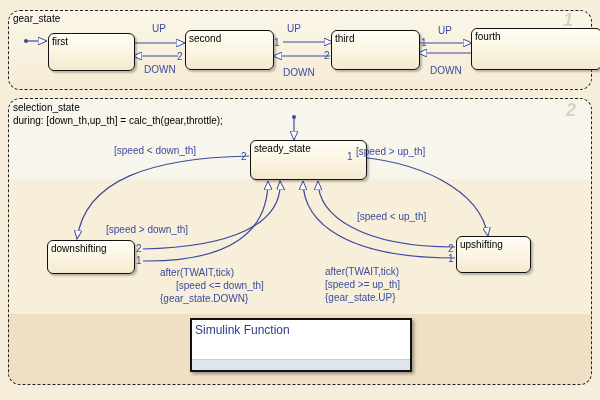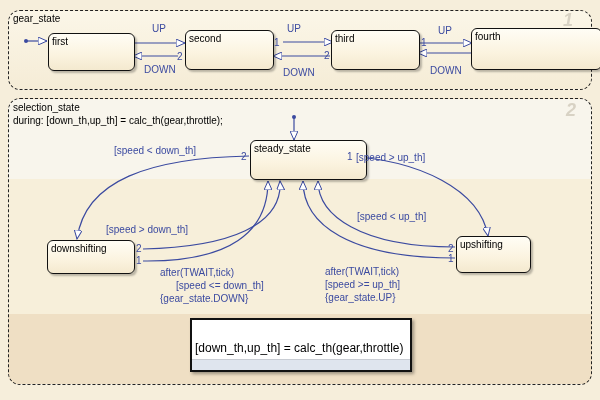--- a/index.html
+++ b/index.html
@@ -92,32 +92,32 @@
 </div>
 <div class="state" style="left:47px;top:240px;width:86px;height:32px;">
   <span class="sname">downshifting</span>
 </div>
 <div class="state" style="left:456px;top:236px;width:73px;height:35px;text-align:right;">
   <span class="sname">upshifting</span>
 </div>
 
 <div class="lbl" style="left:114px;top:145px;">[speed &lt; down_th]</div>
 <div class="lbl" style="left:241px;top:151px;">2</div>
-<div class="lbl" style="left:356px;top:152px;">[speed &gt; up_th]</div>
+<div class="lbl" style="left:356px;top:146px;">[speed &gt; up_th]</div>
 <div class="lbl" style="left:347px;top:151px;">1</div>
 <div class="lbl" style="left:106px;top:224px;">[speed &gt; down_th]</div>
 <div class="lbl" style="left:136px;top:243px;">2</div>
 <div class="lbl" style="left:136px;top:255px;">1</div>
 <div class="lbl" style="left:357px;top:211px;">[speed &lt; up_th]</div>
 <div class="lbl" style="left:448px;top:243px;">2</div>
 <div class="lbl" style="left:448px;top:253px;">1</div>
 
 <div class="lbl" style="left:160px;top:267px;">after(TWAIT,tick)</div>
 <div class="lbl" style="left:160px;top:280px;margin-left:16px;">[speed &lt;= down_th]</div>
 <div class="lbl" style="left:160px;top:293px;">{gear_state.DOWN}</div>
 <div class="lbl" style="left:325px;top:266px;">after(TWAIT,tick)</div>
 <div class="lbl" style="left:325px;top:279px;">[speed &gt;= up_th]</div>
 <div class="lbl" style="left:325px;top:292px;">{gear_state.UP}</div>
 
 <div class="slf">
-  <span class="t2">[down_th,up_th] = calc_th(gear,throttle)</span>
+  <span class="t1">Simulink Function</span>
   <div class="strip"></div>
 </div>
 
 </body></html>

